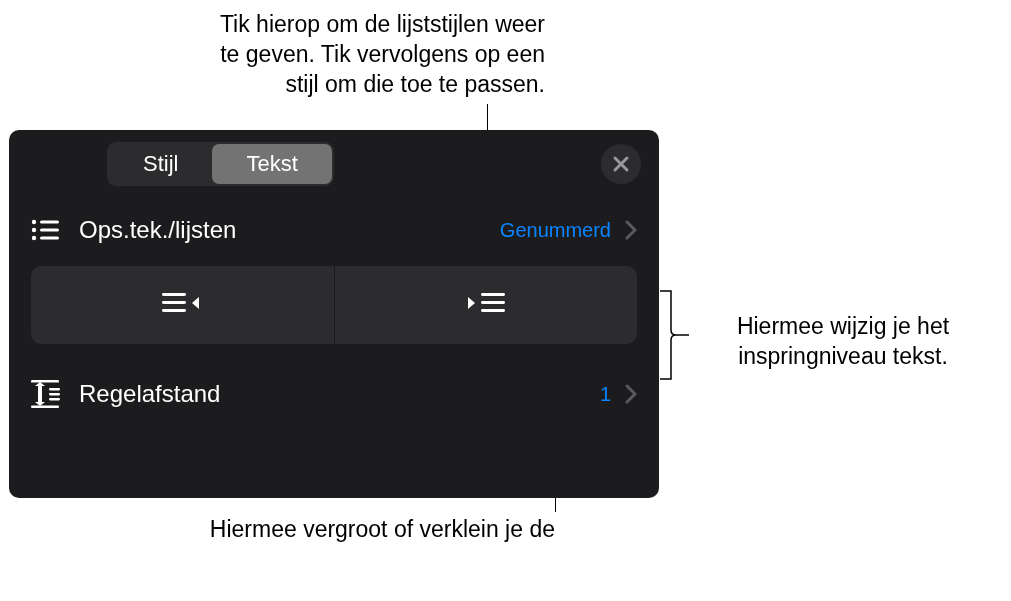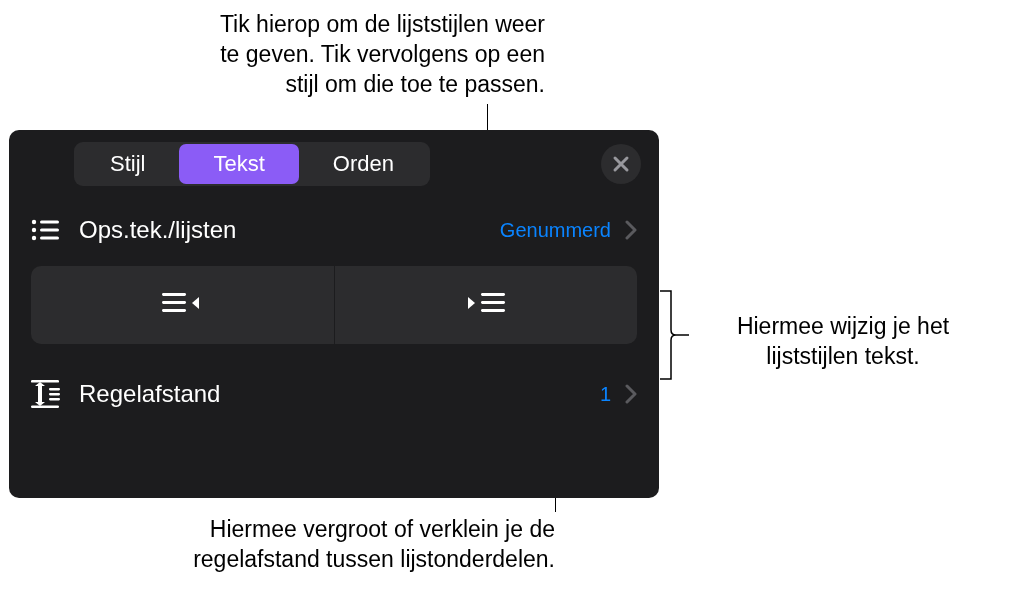--- a/index.html
+++ b/index.html
@@ -44,32 +44,32 @@
       align-items: center;
       padding: 12px 18px 12px 18px;
       gap: 14px;
     }
     .segmented {
       display: flex;
       background: #2c2c2e;
       border-radius: 9px;
       padding: 2px;
       flex: 0 0 auto;
-      margin-left: 47px;
+      margin-left: 80px;
     }
     .segmented-item {
       padding: 7px 34px;
       font-size: 22px;
       color: #fff;
       border-radius: 7px;
       cursor: pointer;
       text-align: center;
     }
     .segmented-item.active {
-      background: #8b5cf6;
+      background: #737373;
     }
     .close-btn {
       margin-left: auto;
       width: 40px;
       height: 40px;
       border-radius: 50%;
       background: #2c2c2e;
       display: flex;
       align-items: center;
       justify-content: center;
@@ -128,40 +128,38 @@
 <div class="callout" style="left:155px; top:10px; width:390px;">
   <div>Tik hierop om de lijststijlen weer</div>
   <div>te geven. Tik vervolgens op een</div>
   <div>stijl om die toe te passen.</div>
 </div>
 
 <div class="callout-line" style="left:487px; top:104px; width:1px; height:135px;"></div>
 
 <div class="callout left-align" style="left:693px; top:312px; width:300px;">
   <div>Hiermee wijzig je het</div>
-  <div>lijststijlen tekst.</div>
+  <div>inspringniveau tekst.</div>
 </div>
 
 <svg class="bracket" style="left:659px; top:290px;" width="32" height="90">
   <path d="M 1 1 L 12 1 L 12 40 Q 12 45 17 45 L 30 45 L 17 45 Q 12 45 12 50 L 12 89 L 1 89" fill="none" stroke="#000" stroke-width="1.5"></path>
 </svg>
 
 <div class="callout" style="left:105px; top:515px; width:450px;text-align:right;">
   <div>Hiermee vergroot of verklein je de</div>
-  <div>regelafstand tussen lijstonderdelen.</div>
 </div>
 
 <div class="callout-line" style="left:555px; top:460px; width:1px; height:52px;"></div>
 
 <div class="panel">
   <div class="panel-header">
     <div class="segmented">
       <div class="segmented-item">Stijl</div>
       <div class="segmented-item active">Tekst</div>
-      <div class="segmented-item">Orden</div>
     </div>
     <div class="close-btn">
       <svg width="18" height="18" viewBox="0 0 18 18">
         <path d="M3 3 L15 15 M15 3 L3 15" stroke="#98989d" stroke-width="3" stroke-linecap="round" fill="none"></path>
       </svg>
     </div>
   </div>
 
   <div class="row">
     <div class="icon-slot">

